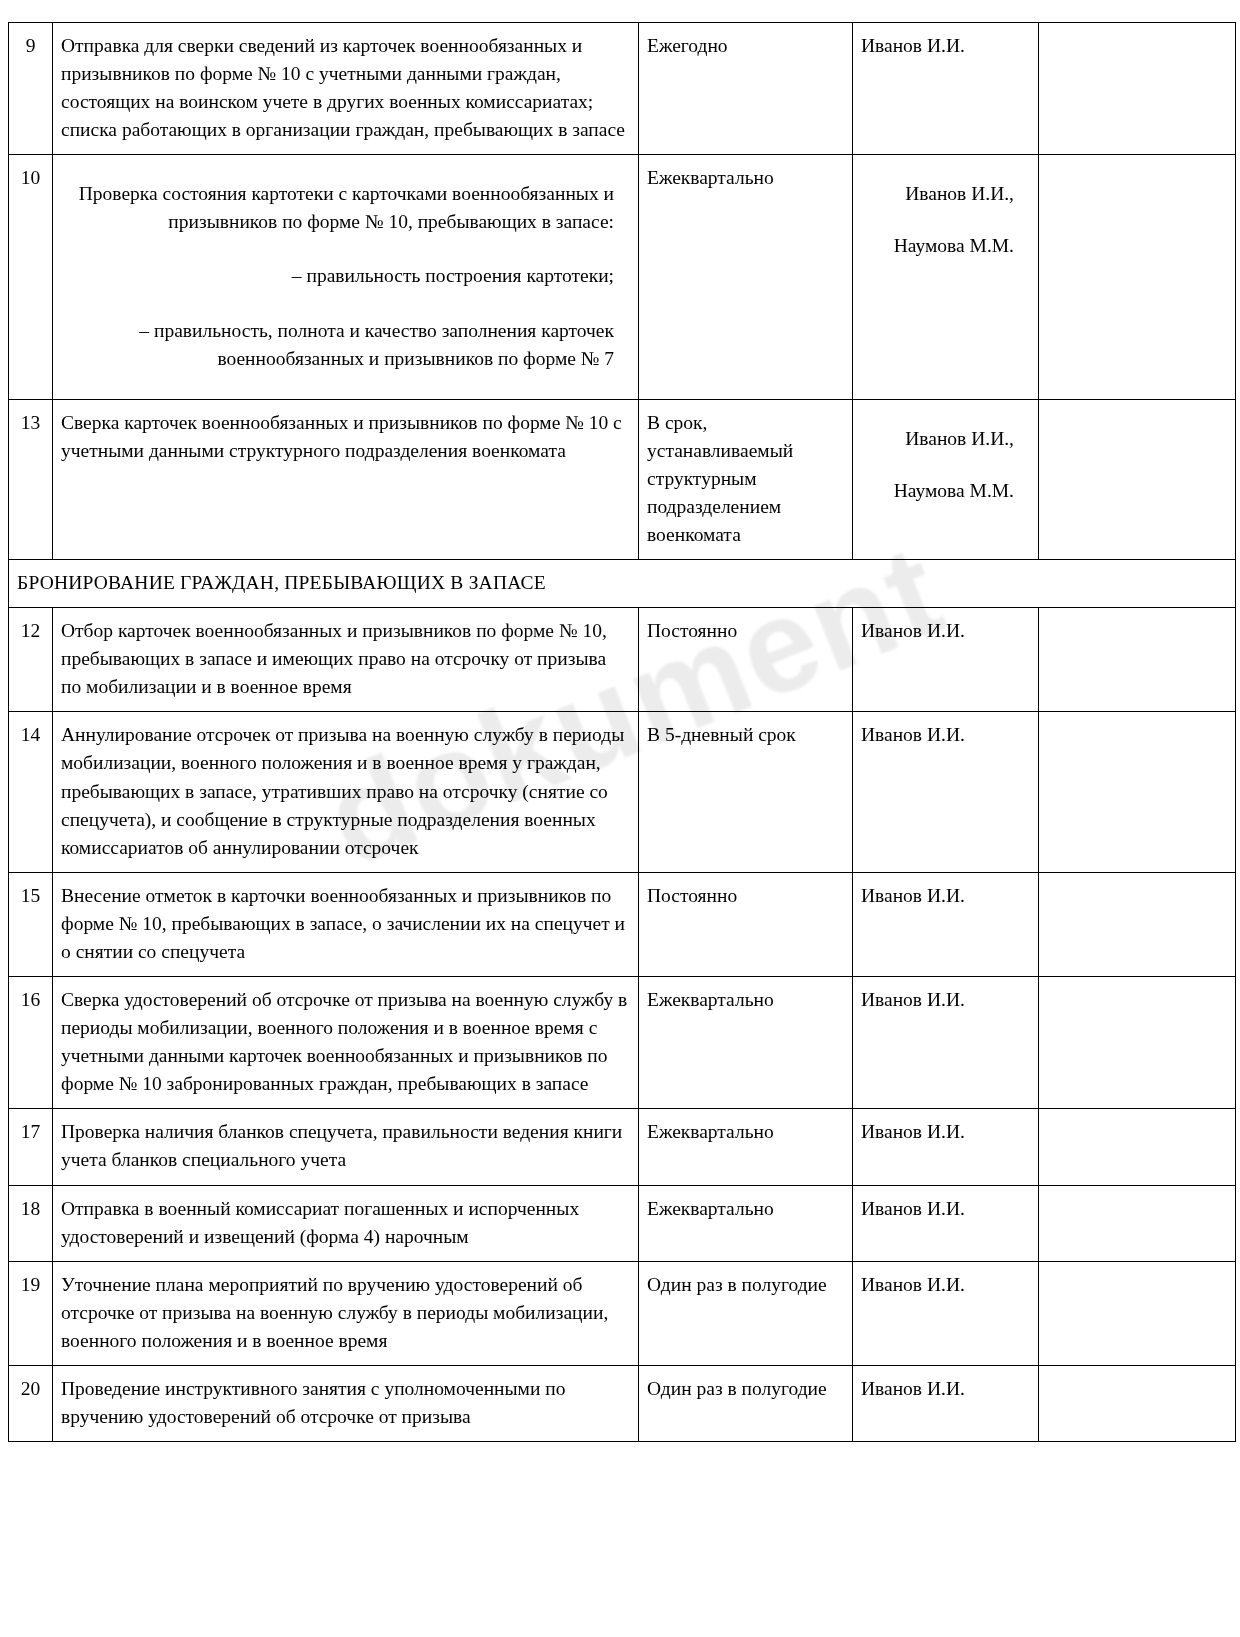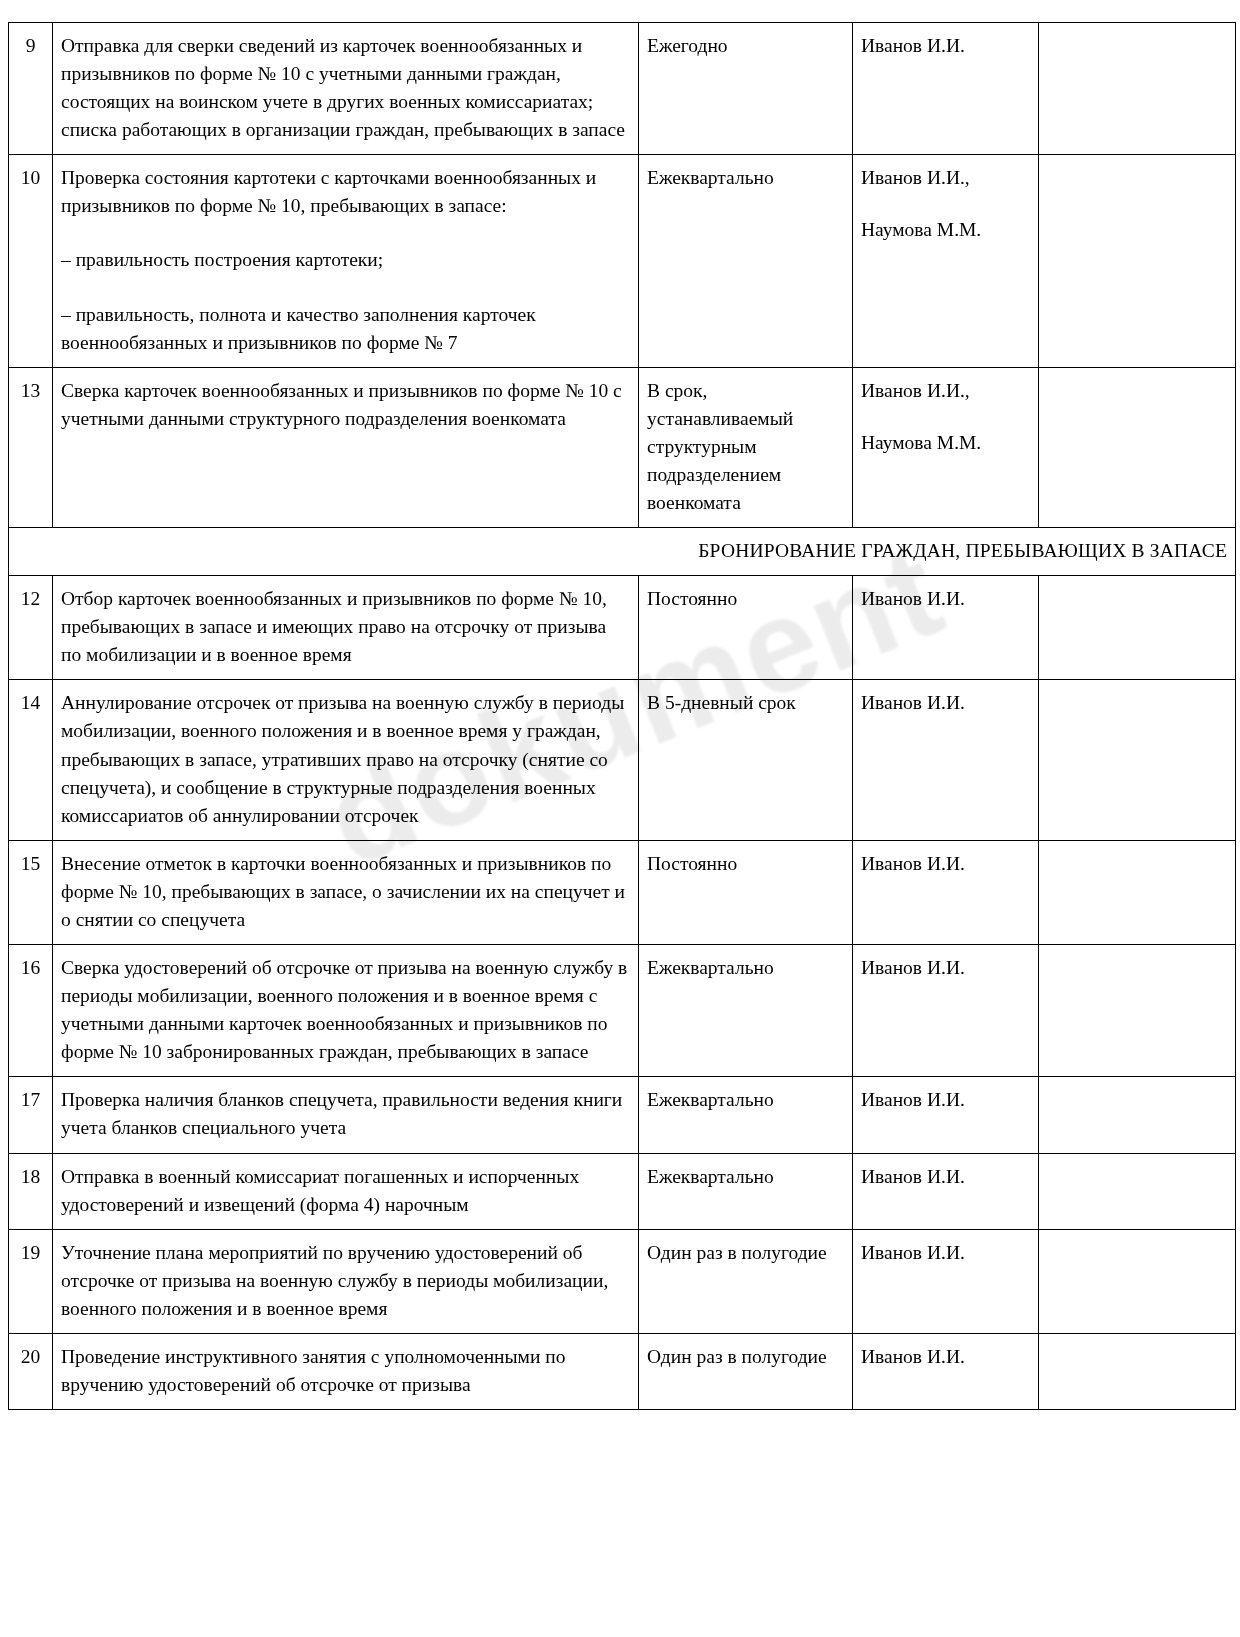--- a/index.html
+++ b/index.html
@@ -67,31 +67,32 @@
   col.c-who   { width: 186px; }
   col.c-mark  { width: 197px; }
 
   td.num {
     text-align: center;
     padding-left: 2px;
     padding-right: 2px;
   }
 
   td.section-header {
-    text-align: right;
+    text-align: left;
     padding-top: 11px;
     padding-bottom: 12px;
     font-size: 20px;
     letter-spacing: 0.2px;
   }
 
   td.task p,
   td.when p,
   td.who p {
-    margin: 0;
+    margin: 16px;
+    text-align: right;
   }
   td.task p.gap,
   td.who p.gap {
     margin-top: 26px;
   }
   td.who p.gap2 {
     margin-top: 24px;
   }
 </style>
 </head>

